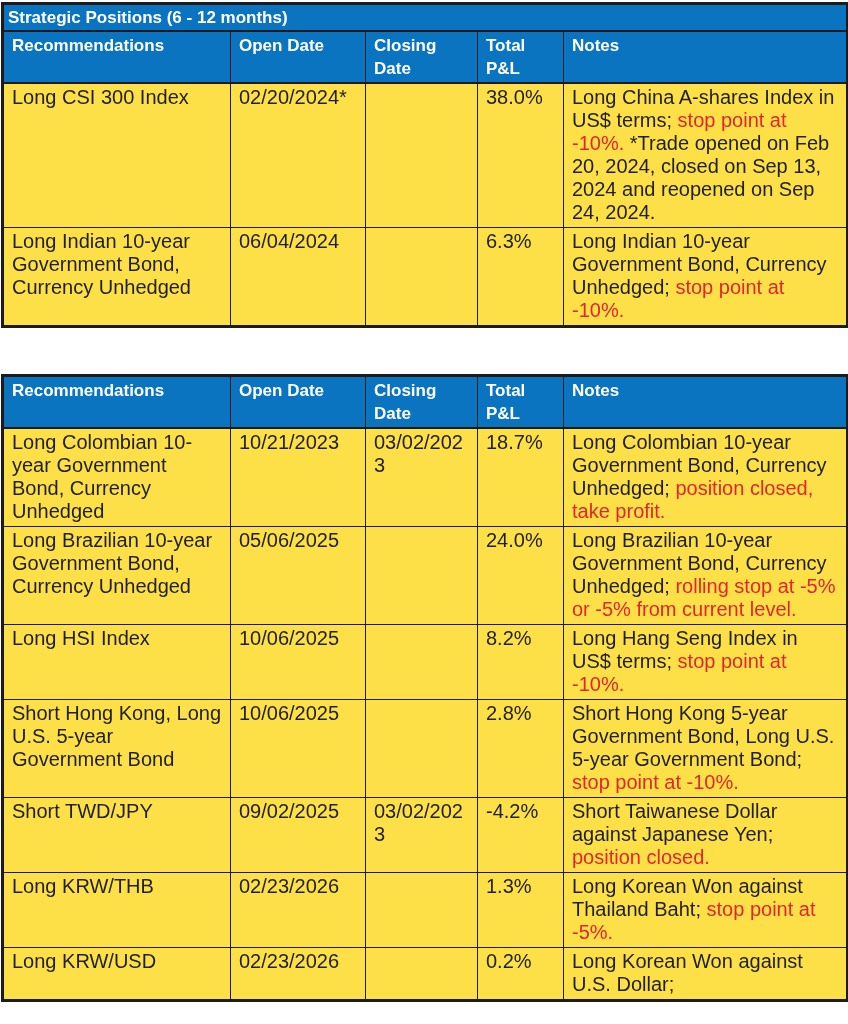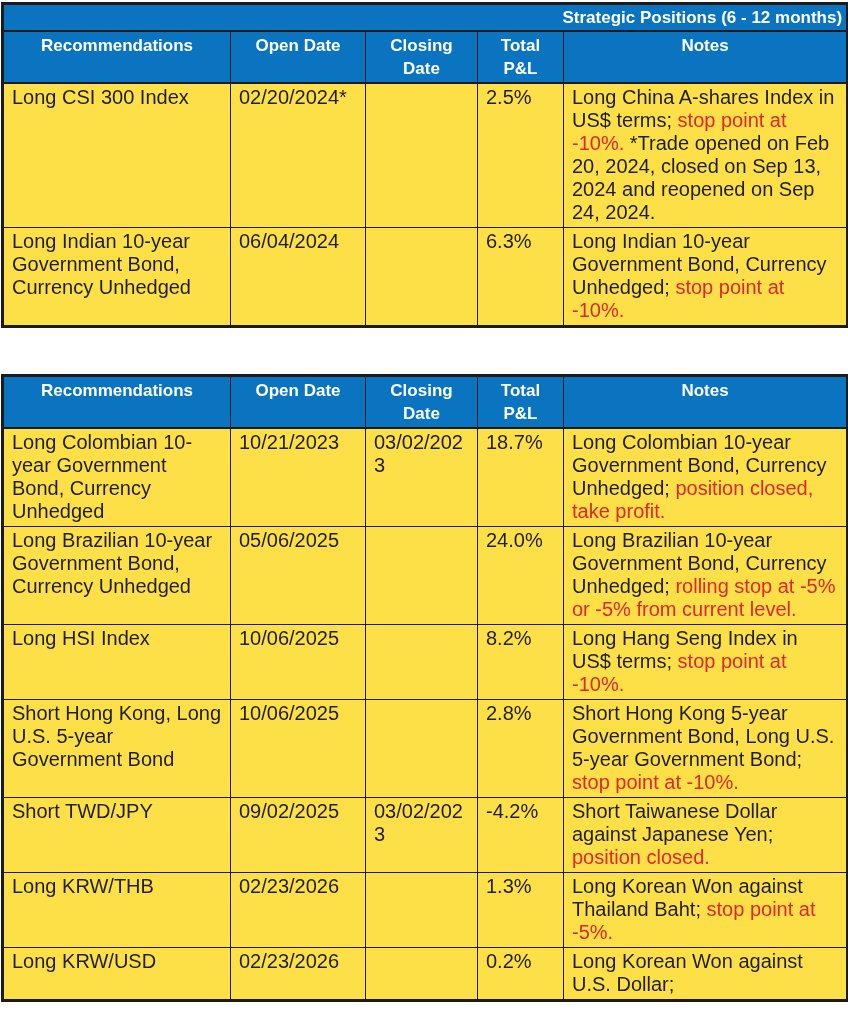--- a/index.html
+++ b/index.html
@@ -25,32 +25,32 @@
     border-collapse: collapse;
     table-layout: fixed;
     width: 845px;
     border: 3px solid var(--border);
     background: #ffffff;
   }
   td.title-cell {
     background: var(--blue);
     color: var(--header-text);
     font-weight: bold;
-    text-align: right;
+    text-align: left;
     font-size: 17px;
     line-height: 23px;
     padding: 1px 4px;
     border-bottom: 2.5px solid var(--border);
     margin-left: 32px;
   }
   table.positions th {
     background: var(--blue);
     color: var(--header-text);
     font-weight: bold;
-    text-align: center;
+    text-align: left;
     vertical-align: top;
     font-size: 17px;
     line-height: 23px;
     padding: 2px 8px;
     border: 1.5px solid var(--border);
     border-bottom: 2.5px solid var(--border);
     margin-top: 8px;
   }
   table.positions td.data-cell {
     vertical-align: top;
@@ -88,21 +88,21 @@
         <th>Closing Date</th>
         <th>Total P&amp;L</th>
         <th>Notes</th>
       </tr>
     </thead>
     <tbody>
         <tr>
           <td class="data-cell">Long CSI 300 Index</td>
           <td class="data-cell">02/20/2024*</td>
           <td class="data-cell"></td>
-          <td class="data-cell">2.5%</td>
+          <td class="data-cell">38.0%</td>
           <td class="data-cell"><span>Long China A-shares Index in US$ terms; </span><span class="red">stop point at -10%.</span><span> *Trade opened on Feb 20, 2024, closed on Sep 13, 2024 and reopened on Sep 24, 2024.</span></td>
         </tr>
         <tr>
           <td class="data-cell">Long Indian 10-year Government Bond, Currency Unhedged</td>
           <td class="data-cell">06/04/2024</td>
           <td class="data-cell"></td>
           <td class="data-cell">6.3%</td>
           <td class="data-cell"><span>Long Indian 10-year Government Bond, Currency Unhedged; </span><span class="red">stop point at -10%.</span></td>
         </tr>
       </tbody>

